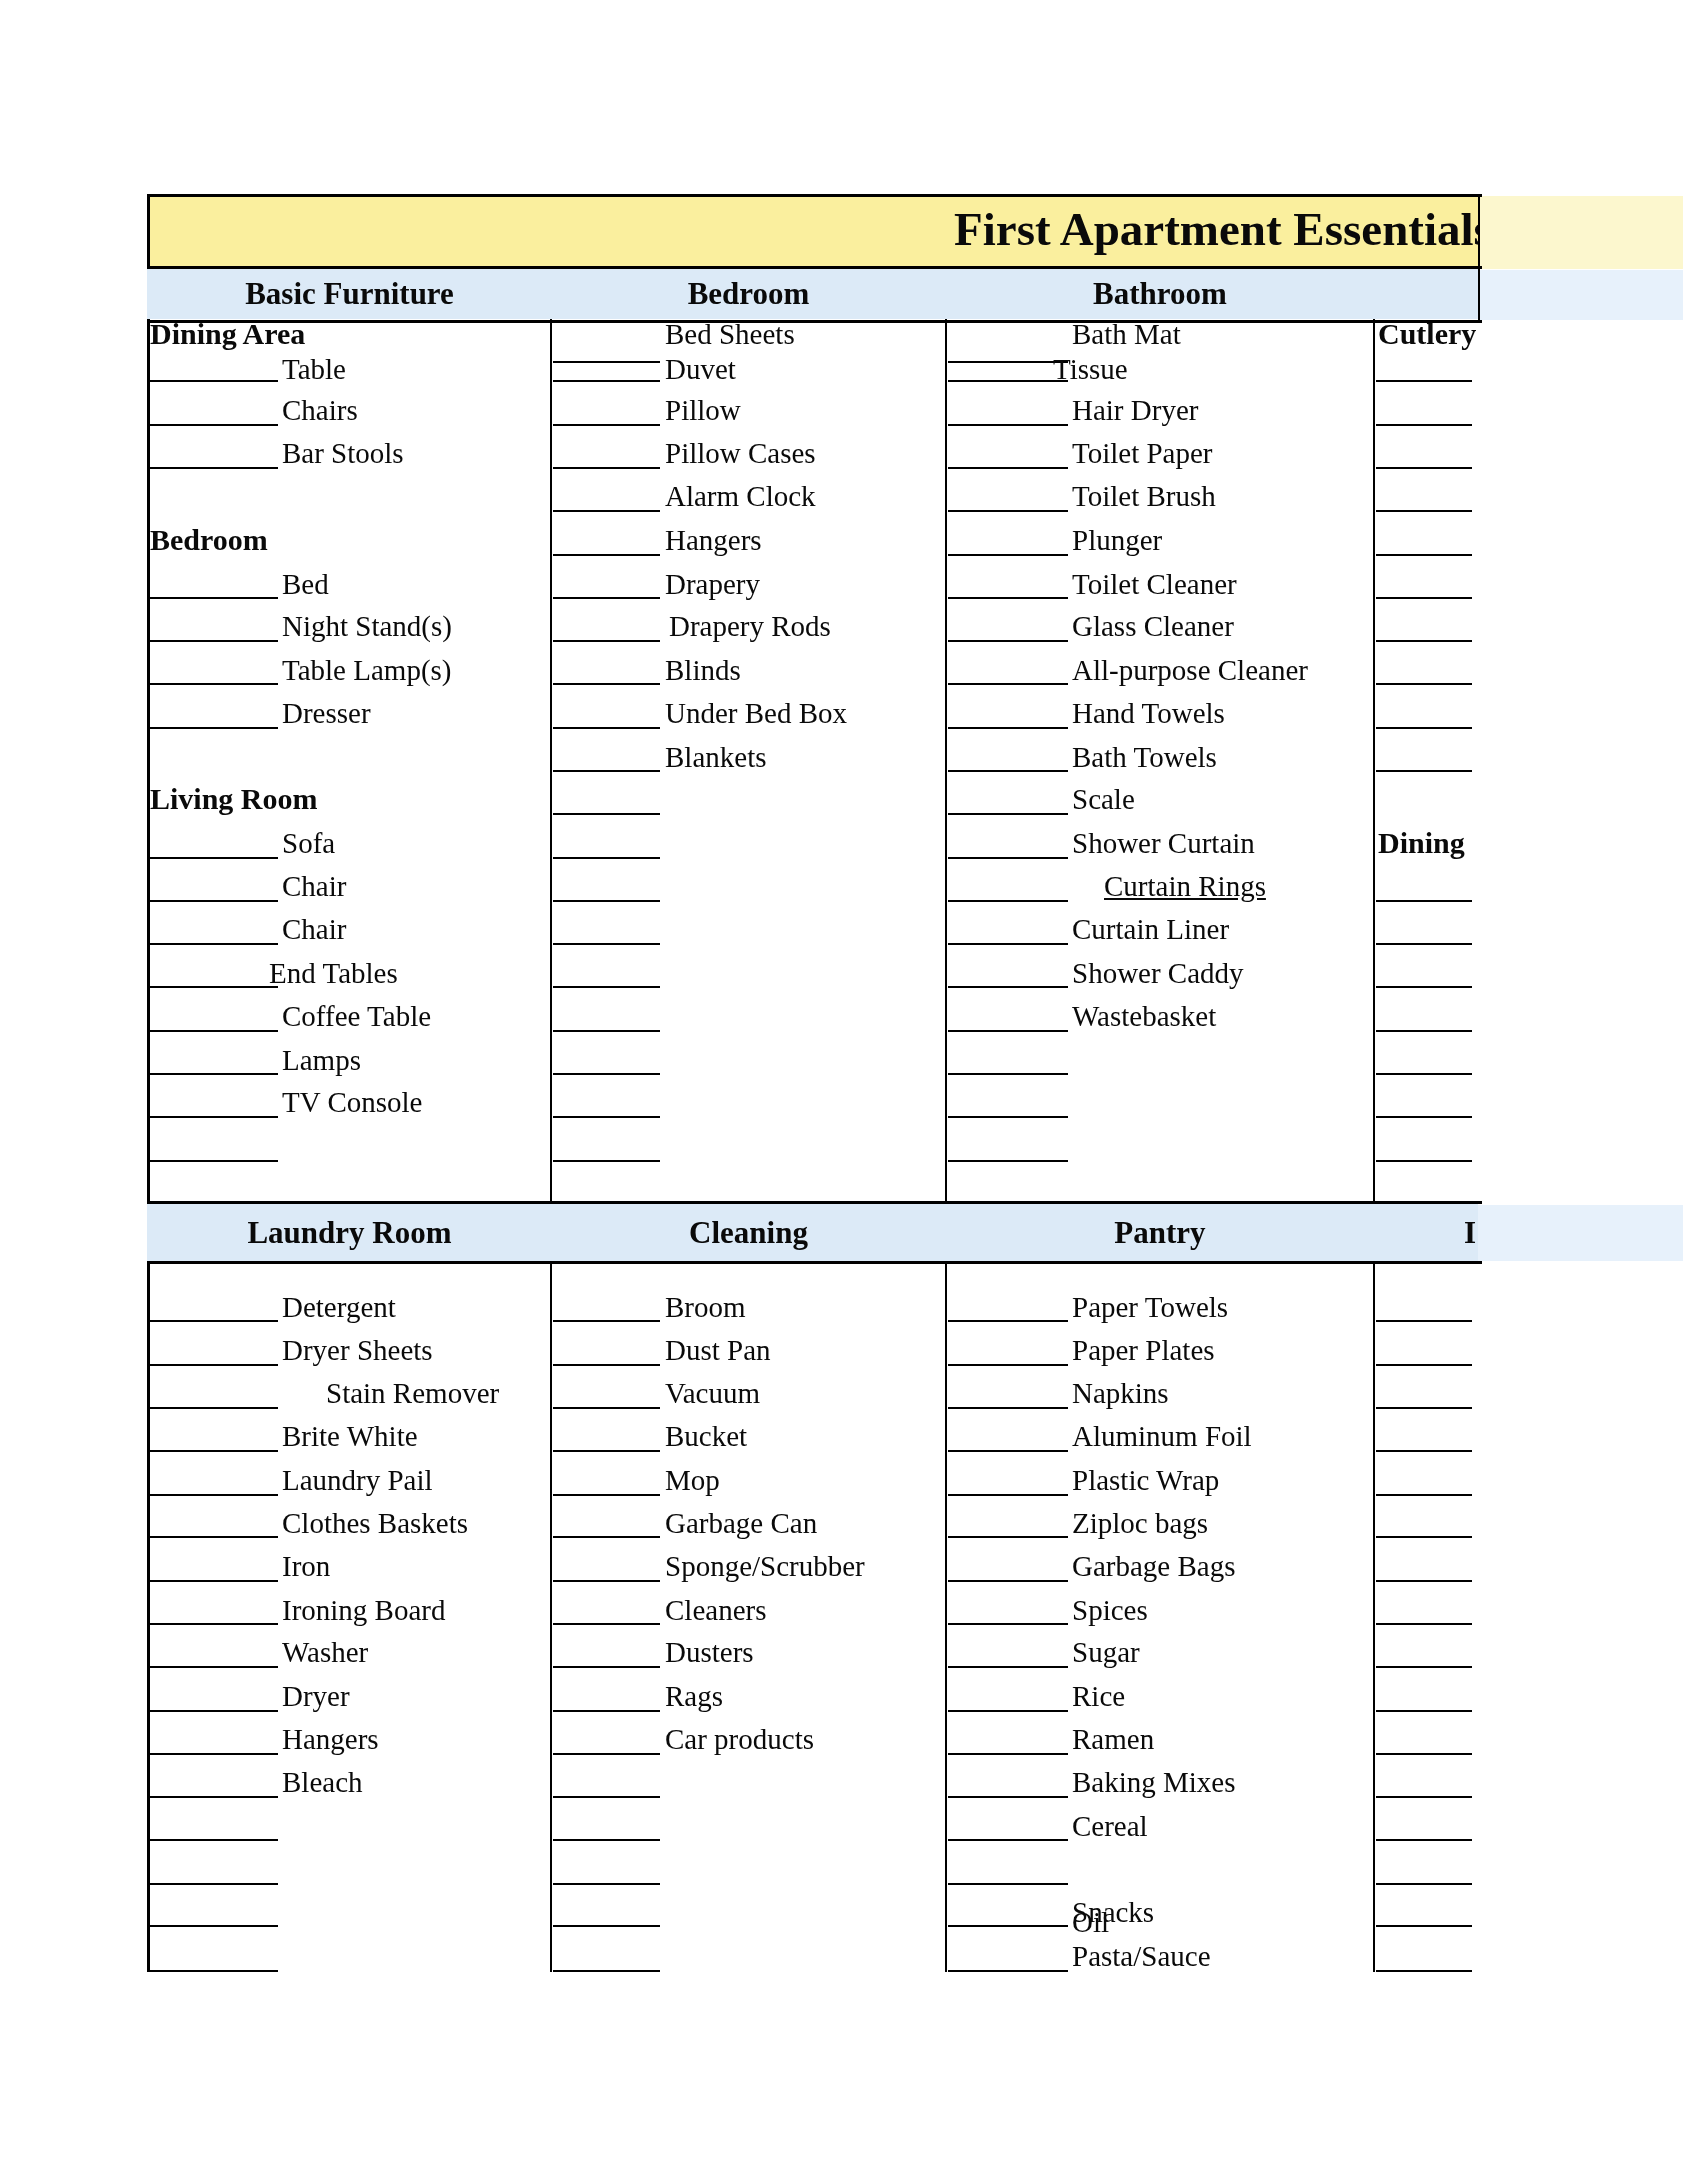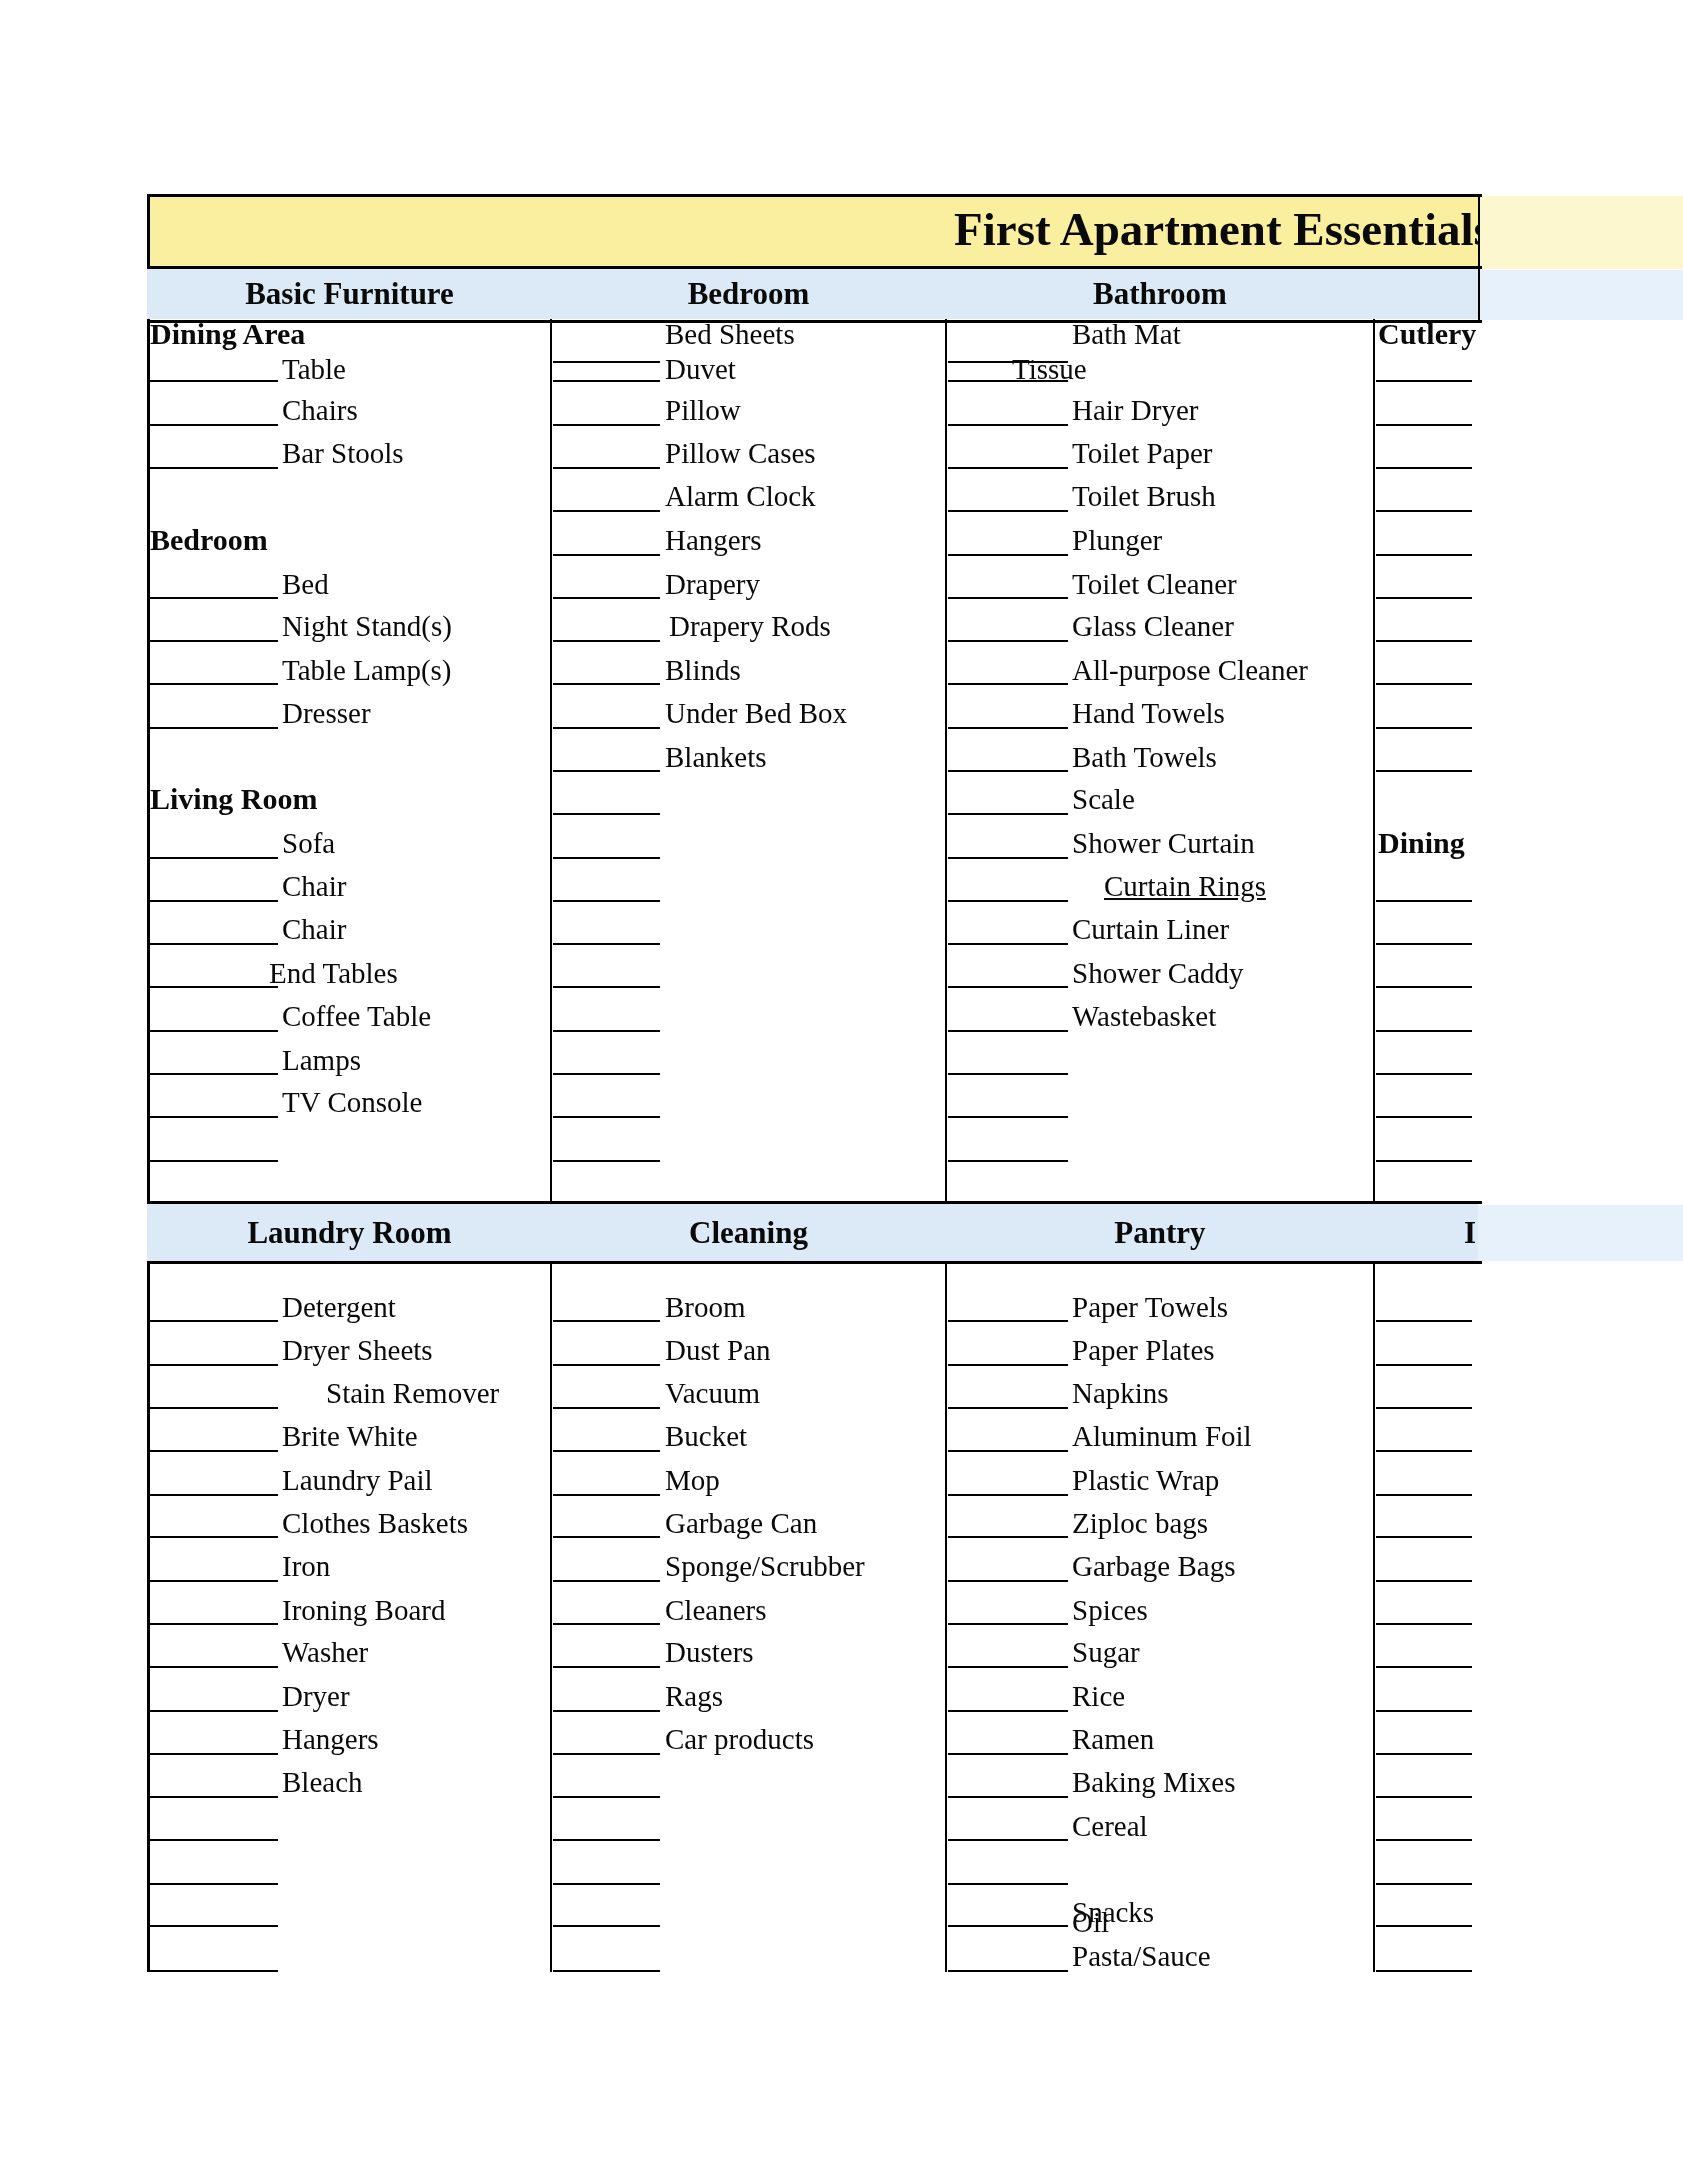--- a/index.html
+++ b/index.html
@@ -108,21 +108,21 @@
       <div class="cbline" style="left: 553px; top: 577px; width: 107px;"></div>
       <div class="cbline" style="left: 553px; top: 620px; width: 107px;"></div>
       <div class="cbline" style="left: 553px; top: 663px; width: 107px;"></div>
       <div class="cbline" style="left: 553px; top: 707px; width: 107px;"></div>
       <div class="cbline" style="left: 553px; top: 750px; width: 107px;"></div>
       <div class="cbline" style="left: 553px; top: 793px; width: 107px;"></div>
       <div class="cbline" style="left: 553px; top: 837px; width: 107px;"></div>
       <div class="cbline" style="left: 948px; top: 38px; width: 120px;"></div>
       <div class="item" style="left: 1072px; top: -6px;">Bath Mat</div>
       <div class="cbline" style="left: 948px; top: 57px; width: 120px;"></div>
-      <div class="item" style="left: 1012px; top: 29px; text-align: center;">Tissue</div>
+      <div class="item" style="left: 1053px; top: 29px; text-align: center;">Tissue</div>
       <div class="cbline" style="left: 948px; top: 101px; width: 120px;"></div>
       <div class="item" style="left: 1072px; top: 70px;">Hair Dryer</div>
       <div class="cbline" style="left: 948px; top: 144px; width: 120px;"></div>
       <div class="item" style="left: 1072px; top: 113px;">Toilet Paper</div>
       <div class="cbline" style="left: 948px; top: 187px; width: 120px;"></div>
       <div class="item" style="left: 1072px; top: 156px;">Toilet Brush</div>
       <div class="cbline" style="left: 948px; top: 231px; width: 120px;"></div>
       <div class="item" style="left: 1072px; top: 200px;">Plunger</div>
       <div class="cbline" style="left: 948px; top: 274px; width: 120px;"></div>
       <div class="item" style="left: 1072px; top: 244px;">Toilet Cleaner</div>

